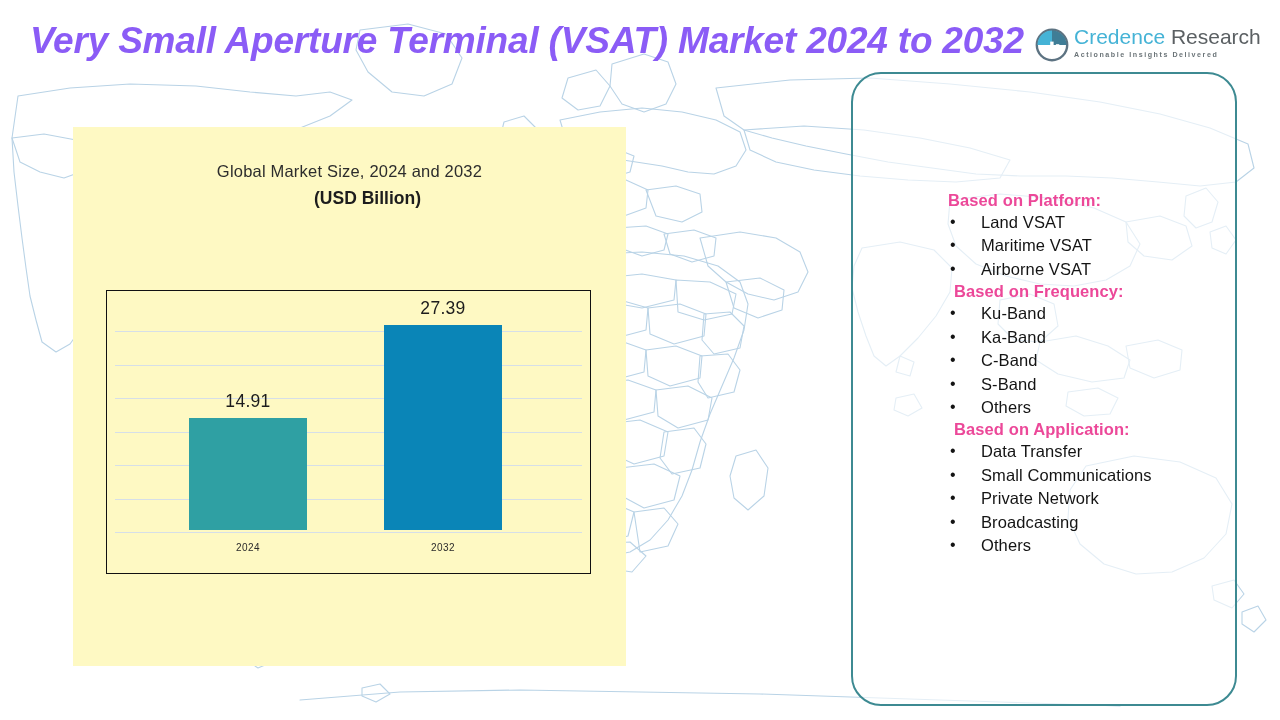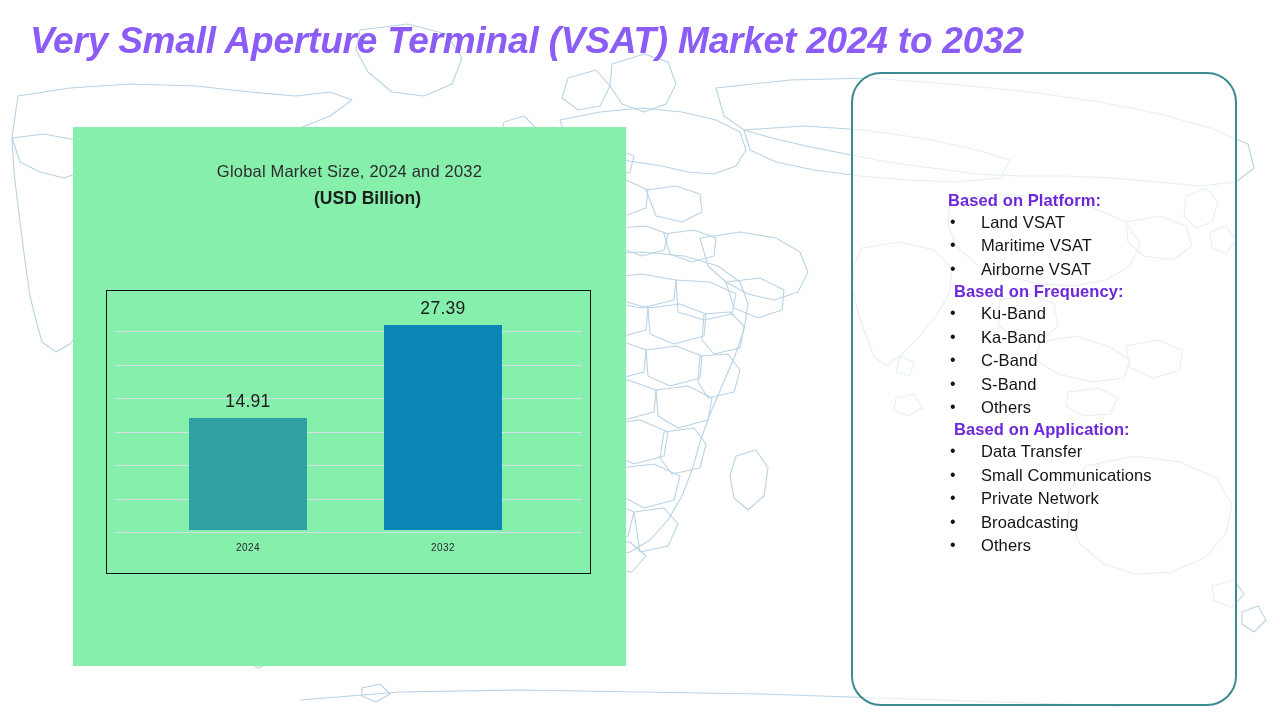--- a/index.html
+++ b/index.html
@@ -64,21 +64,21 @@
     margin-top: 3px;
     white-space: nowrap;
     font-weight: bold;
   }
 
   
   #chart-panel {
     position: absolute;
     left: 73px; top: 127px;
     width: 553px; height: 539px;
-    background: #86efac;
+    background: #fef9c3;
     z-index: 2;
   }
   #chart-heading {
     position: absolute;
     left: 0; top: 35px;
     width: 553px;
     text-align: center;
     z-index: 4;
   }
   #chart-heading .l1 {
@@ -210,21 +210,21 @@
   #segments-inner .seg-title {
     font-size: 16.5px;
     font-weight: bold;
     color: #0d0d0d;
     margin-bottom: 24px;
     letter-spacing: 0.1px;
   }
   #segments-inner .group-head {
     font-size: 16.5px;
     font-weight: bold;
-    color: #6d28d9;
+    color: #ec4899;
     letter-spacing: 0.1px;
     margin-bottom: 1px;
   }
   #segments-inner .group-head.indent { padding-left: 6px; }
   #segments-inner ul { list-style: none; margin: 0 0 1px 0; padding: 0; }
   #segments-inner li {
     position: relative;
     font-size: 16.5px;
     color: #141414;
     line-height: 1.42;
@@ -339,20 +339,38 @@
 
         <path d="M362 688 L380 684 L390 694 L376 702 L362 696 Z"></path>
         <path d="M214 176 L240 172 L252 184 L238 196 L216 190 Z"></path>
         <path d="M896 398 L914 394 L922 408 L908 416 L894 410 Z"></path>
       </g>
     </svg>
   </div>
 
   <div id="title">Very Small Aperture Terminal (VSAT) Market 2024 to 2032</div>
 
+  <div id="logo">
+    <div class="mark">
+      <svg viewBox="0 0 34 34" xmlns="http://www.w3.org/2000/svg">
+        <circle cx="17" cy="17" r="15.2" fill="none" stroke="#5d7382" stroke-width="2.4"></circle>
+        <path d="M2.4 17 A14.6 14.6 0 0 1 17 2.4 L17 17 Z" fill="#45b3d6"></path>
+        <path d="M17 2.4 A14.6 14.6 0 0 1 31.6 17 L17 17 Z" fill="#3f7d96"></path>
+        <rect x="9.5" y="18.5" width="3.4" height="6.6" fill="#ffffff"></rect>
+        <rect x="15.2" y="13.6" width="3.4" height="11.5" fill="#ffffff"></rect>
+        <rect x="20.9" y="16.2" width="3.4" height="8.9" fill="#ffffff"></rect>
+      </svg>
+    </div>
+    <div class="wordmark">
+      <div class="names">
+        <span class="n1">Credence</span><span class="n2"> Research</span>
+      </div>
+      <div class="tagline">Actionable Insights Delivered</div>
+    </div>
+  </div>
 
   <div id="chart-panel">
     <div id="chart-heading">
       <div class="l1">Global Market Size,  2024 and 2032</div>
       <div class="l2">(USD Billion)</div>
     </div>
   </div>
 
   <div id="plot">
     <div id="gridlines">

